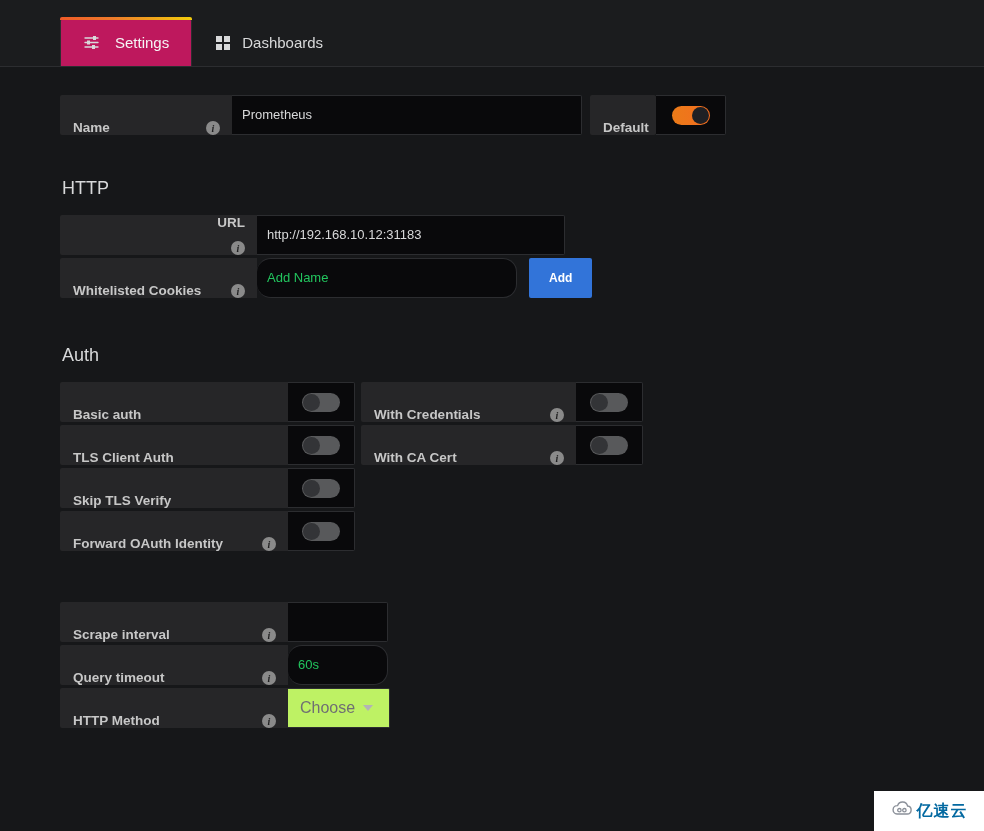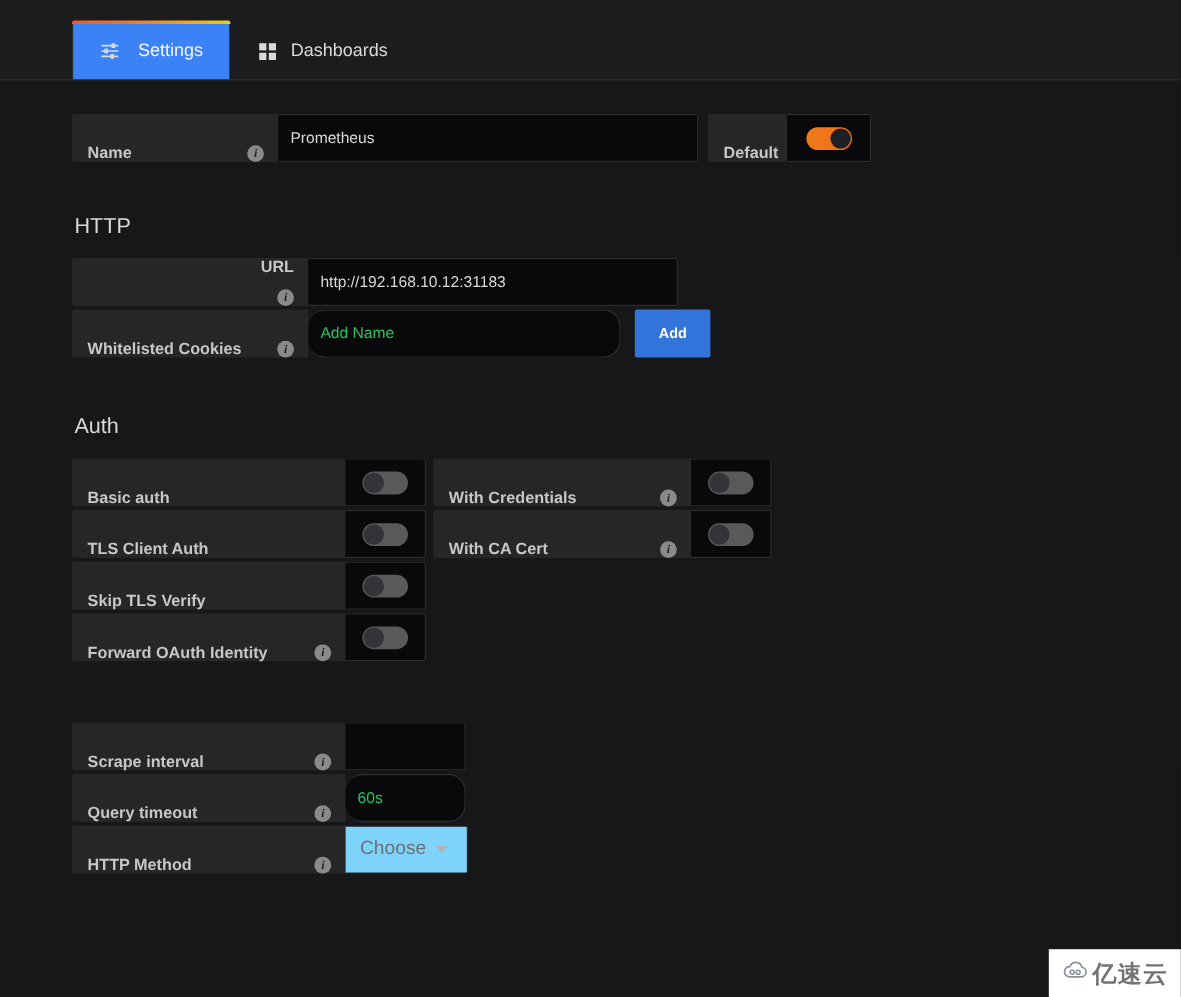--- a/index.html
+++ b/index.html
@@ -30,21 +30,21 @@
     padding: 0 22px;
     font-size: 15px;
     color: #d8d9da;
     cursor: pointer;
     background: transparent;
     border: 1px solid transparent;
     border-bottom: none;
     border-radius: 3px 3px 0 0;
   }
   .tab.active {
-    background: #3b82f6;
+    background: #be185d;
     border-color: #2c2d30;
     color: #f5f5f5;
     gap: 15px;
   }
   .tab.active::before {
     content: "";
     position: absolute;
     left: -1px; right: -1px; top: -2px;
     height: 3px;
     border-radius: 2px 2px 0 0;
@@ -169,21 +169,21 @@
 
   .w-auth-label  { width: 228px; }
   .w-auth-cell   { width: 67px; }
   .w-auth2-label { width: 215px; }
   .w-auth2-cell  { width: 67px; }
 
   .w-scr-label   { width: 228px; }
   .w-scr-input   { width: 100px; }
 
   .select {
-    background: #7dd3fc;
+    background: #bef264;
     border: 1px solid #2c2d30;
     border-left: none;
     border-radius: 0 2px 2px 0;
     height: 40px;
     width: 102px;
     display: flex;
     align-items: center;
     justify-content: flex-start;
     padding: 0 12px 0 12px;
     color: #6f6f73;
@@ -206,22 +206,22 @@
     position: absolute;
     right: 0; bottom: 0;
     width: 110px; height: 40px;
     background: #ffffff;
     display: flex;
     align-items: center;
     justify-content: center;
     gap: 4px;
   }
   .watermark .wm-text {
-    color: #737373;
-    font-size: 20px;
+    color: #0369a1;
+    font-size: 16px;
     font-weight: 700;
     letter-spacing: 1px;
   }
 </style>
 </head>
 <body>
 
 <div class="tabbar">
 
   <div class="tab active">

